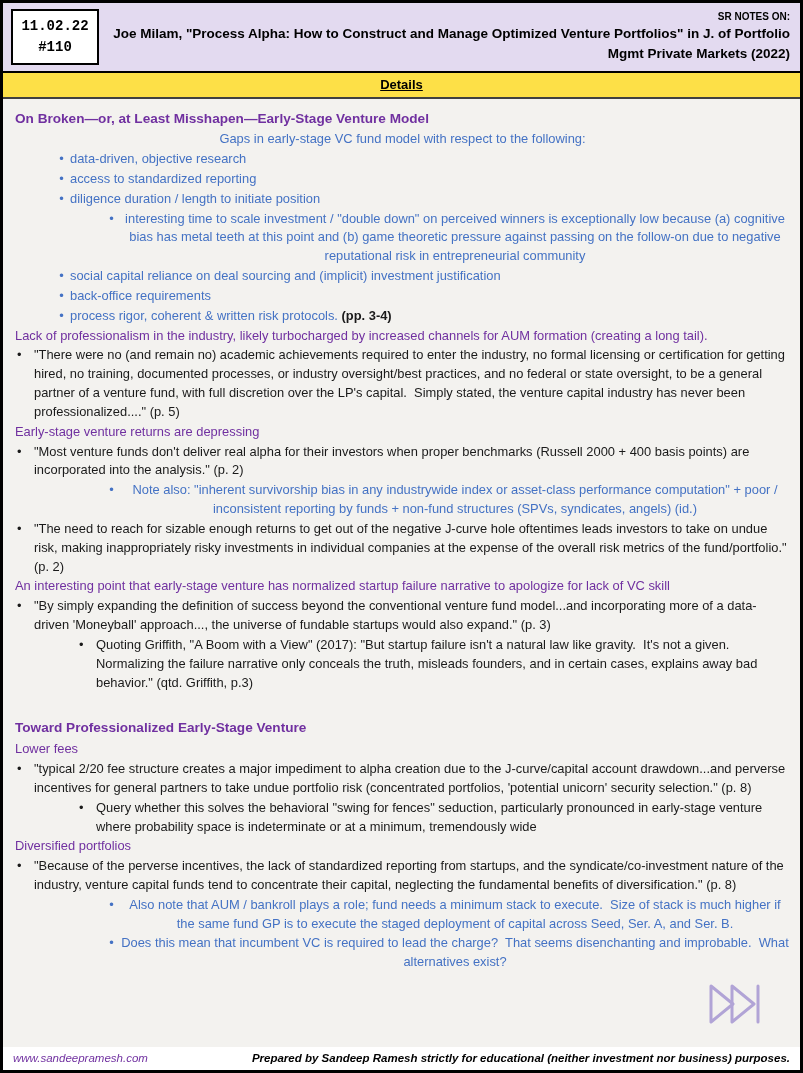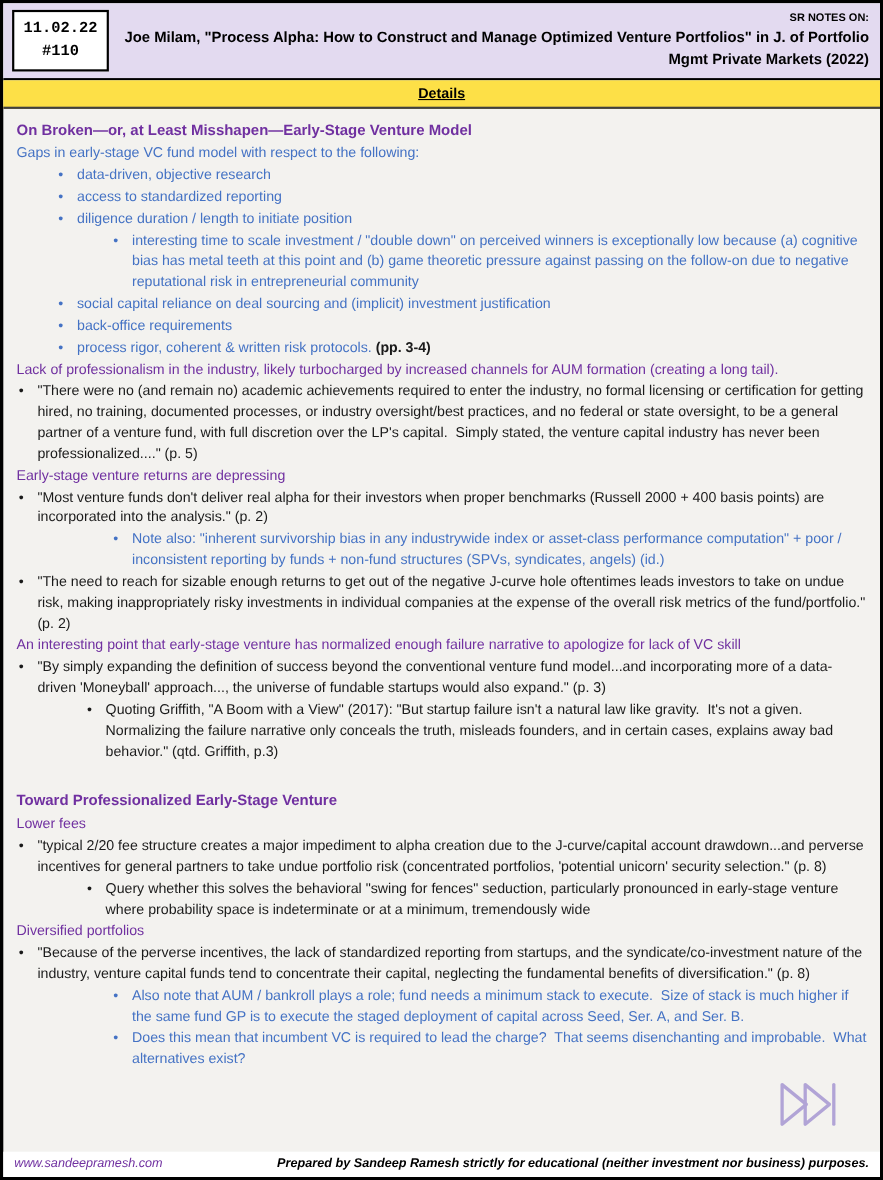--- a/index.html
+++ b/index.html
@@ -47,21 +47,21 @@
   .blk { margin:1px 0; }
   .h1 { font-weight:bold; font-size:13.6px; color:var(--purple,#7030a0); margin-bottom:2px; }
   .gap { margin-top:26px; }
   .bullet { display:flex; }
   .marker { flex:0 0 17px; }
   .lvl0 { padding-left:2px; }
   .lvl1 { padding-left:38px; }
   .lvl2 { padding-left:64px; }
   .lvl3 { padding-left:88px; }
   .c-purple { color:var(--purple,#7030a0); }
-  .c-blue { color:var(--blue,#4472c4); }
+  .c-blue { color:var(--blue,#4472c4);text-align:center; }
   .c-black { color:var(--ink,#1a1a1a); }
   .txt { white-space:pre-wrap; }
   .suffix { color:var(--ink,#1a1a1a); font-weight:bold; white-space:pre-wrap; }
 
   .skip-icon {
     position:absolute; right:36px; bottom:14px;
     color:var(--icon,#b1a4d6);
   }
 
   
@@ -137,21 +137,21 @@
           <span class="txt">"Most venture funds don't deliver real alpha for their investors when proper benchmarks (Russell 2000 + 400 basis points) are incorporated into the analysis." (p. 2)</span>
         </div>
         <div class="blk c-blue bullet lvl3">
           <span class="marker">•</span>
           <span class="txt">Note also: "inherent survivorship bias in any industrywide index or asset-class performance computation" + poor / inconsistent reporting by funds + non-fund structures (SPVs, syndicates, angels) (id.)</span>
         </div>
         <div class="blk c-black bullet lvl0">
           <span class="marker">•</span>
           <span class="txt">"The need to reach for sizable enough returns to get out of the negative J-curve hole oftentimes leads investors to take on undue risk, making inappropriately risky investments in individual companies at the expense of the overall risk metrics of the fund/portfolio." (p. 2)</span>
         </div>
-        <div class="blk c-purple"><span class="txt">An interesting point that early-stage venture has normalized enough failure narrative to apologize for lack of VC skill</span></div>
+        <div class="blk c-purple"><span class="txt">An interesting point that early-stage venture has normalized startup failure narrative to apologize for lack of VC skill</span></div>
         <div class="blk c-black bullet lvl0">
           <span class="marker">•</span>
           <span class="txt">"By simply expanding the definition of success beyond the conventional venture fund model...and incorporating more of a data-driven 'Moneyball' approach..., the universe of fundable startups would also expand." (p. 3)</span>
         </div>
         <div class="blk c-black bullet lvl2">
           <span class="marker">•</span>
           <span class="txt">Quoting Griffith, "A Boom with a View" (2017): "But startup failure isn't a natural law like gravity.  It's not a given.  Normalizing the failure narrative only conceals the truth, misleads founders, and in certain cases, explains away bad behavior." (qtd. Griffith, p.3)</span>
         </div>
         <div class="blk c-purple h1 gap"><span class="txt">Toward Professionalized Early-Stage Venture</span></div>
         <div class="blk c-purple"><span class="txt">Lower fees</span></div>

